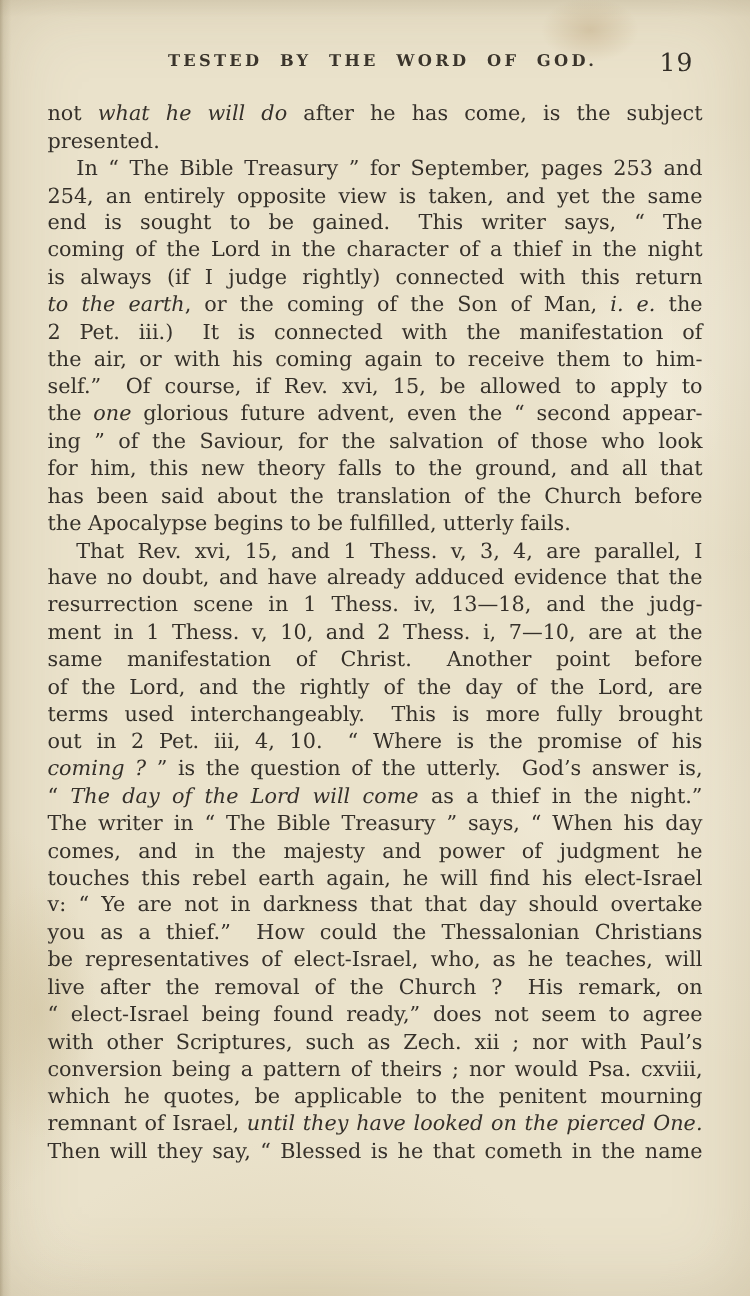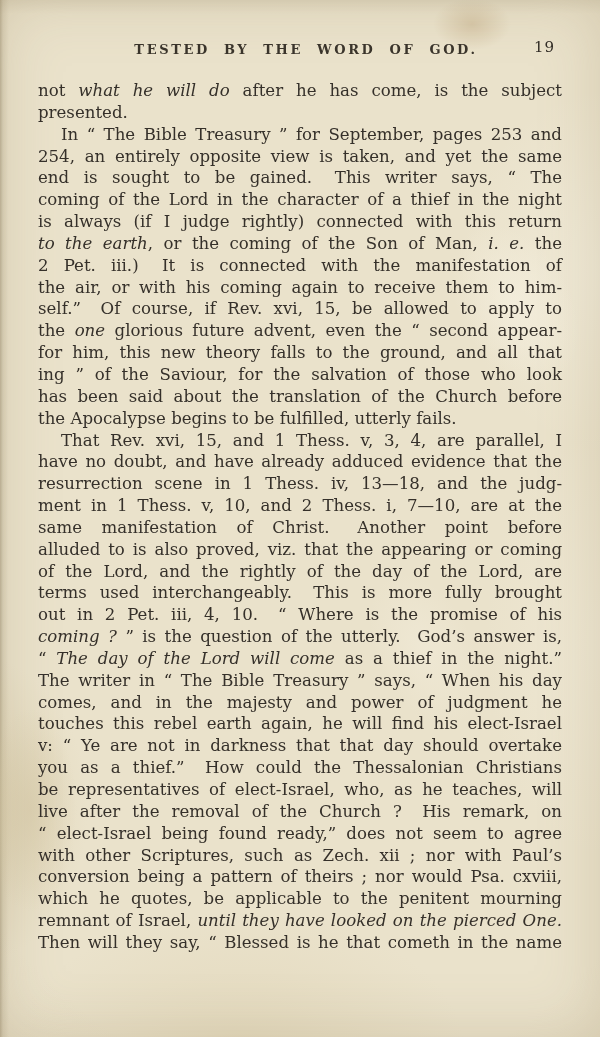--- a/index.html
+++ b/index.html
@@ -39,21 +39,21 @@
   .g3{left:-30px;top:680px;width:120px;height:260px;
       background:radial-gradient(closest-side, rgba(206,192,156,0.45), transparent 78%);}
 
   .header{position:absolute;top:38px;left:38px;width:524px;height:24px;}
   .running-title{
     position:absolute;left:12px;right:0;top:4px;text-align:center;
     font-size:13px;font-weight:bold;letter-spacing:2.6px;word-spacing:7px;
     color:#3a342b;
   }
   .page-number{
-    position:absolute;right:7px;top:0;font-size:15px;letter-spacing:1px;color:#322d26;
+    position:absolute;right:7px;top:0;font-size:20px;letter-spacing:1px;color:#322d26;
   }
 
   .body-text{
     position:absolute;top:80px;left:38px;width:524px;
     font-size:16.6px;line-height:21.85px;color:var(--ink);
   }
   .line{
     text-align:justify;
     text-align-last:justify;
     white-space:normal;
@@ -81,30 +81,29 @@
       <div class="line ind"><span class="">In “ The Bible Treasury ” for September, pages 253 and</span></div>
       <div class="line"><span class="">254, an entirely opposite view is taken, and yet the same</span></div>
       <div class="line"><span class="">end is sought to be gained.  This writer says, “ The</span></div>
       <div class="line"><span class="">coming of the Lord in the character of a thief in the night</span></div>
       <div class="line"><span class="">is always (if I judge rightly) connected with this return</span></div>
       <div class="line"><span class="it">to the earth</span><span class="">, or the coming of the Son of Man, </span><span class="it">i. e.</span><span class=""> the</span></div>
       <div class="line"><span class="">2 Pet. iii.)  It is connected with the manifestation of</span></div>
       <div class="line"><span class="">the air, or with his coming again to receive them to him-</span></div>
       <div class="line"><span class="">self.”  Of course, if Rev. xvi, 15, be allowed to apply to</span></div>
       <div class="line"><span class="">the </span><span class="it">one</span><span class=""> glorious future advent, even the “ second appear-</span></div>
+      <div class="line"><span class="">ing ” of the Saviour, for the salvation of those who look</span></div>
       <div class="line"><span class="">for him, this new theory falls to the ground, and all that</span></div>
-      <div class="line"><span class="">ing ” of the Saviour, for the salvation of those who look</span></div>
       <div class="line"><span class="">has been said about the translation of the Church before</span></div>
       <div class="line end"><span class="">the Apocalypse begins to be fulfilled, utterly fails.</span></div>
       <div class="line ind"><span class="">That Rev. xvi, 15, and 1 Thess. v, 3, 4, are parallel, I</span></div>
       <div class="line"><span class="">have no doubt, and have already adduced evidence that the</span></div>
       <div class="line"><span class="">resurrection scene in 1 Thess. iv, 13—18, and the judg-</span></div>
       <div class="line"><span class="">ment in 1 Thess. v, 10, and 2 Thess. i, 7—10, are at the</span></div>
       <div class="line"><span class="">same manifestation of Christ.  Another point before</span></div>
-      <div class="line"><span class="">alluded to is also proved, viz. that the appearing or coming</span></div>
       <div class="line"><span class="">of the Lord, and the rightly of the day of the Lord, are</span></div>
       <div class="line"><span class="">terms used interchangeably.  This is more fully brought</span></div>
       <div class="line"><span class="">out in 2 Pet. iii, 4, 10.  “ Where is the promise of his</span></div>
       <div class="line"><span class="it">coming ?</span><span class=""> ” is the question of the utterly.  God’s answer is,</span></div>
       <div class="line"><span class="">“ </span><span class="it">The day of the Lord will come</span><span class=""> as a thief in the night.”</span></div>
       <div class="line"><span class="">The writer in “ The Bible Treasury ” says, “ When his day</span></div>
       <div class="line"><span class="">comes, and in the majesty and power of judgment he</span></div>
       <div class="line"><span class="">touches this rebel earth again, he will find his elect-Israel</span></div>
       <div class="line"><span class="">v: “ Ye are not in darkness that that day should overtake</span></div>
       <div class="line"><span class="">you as a thief.”  How could the Thessalonian Christians</span></div>

